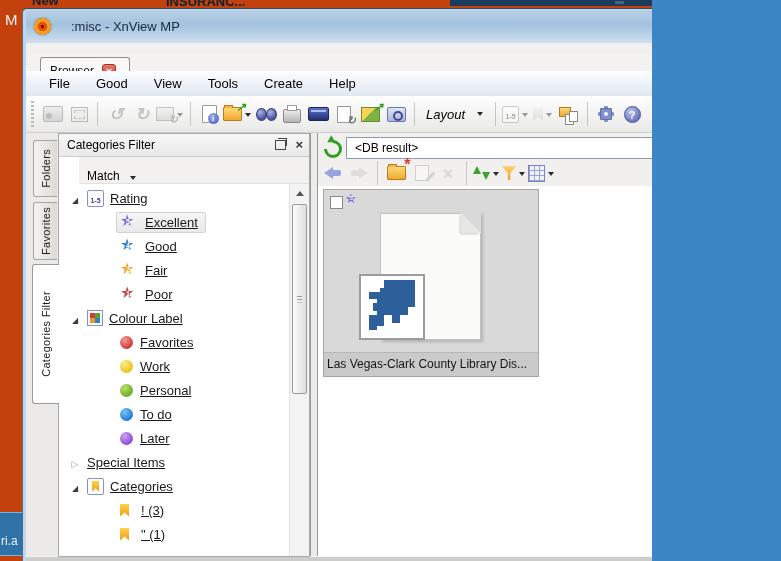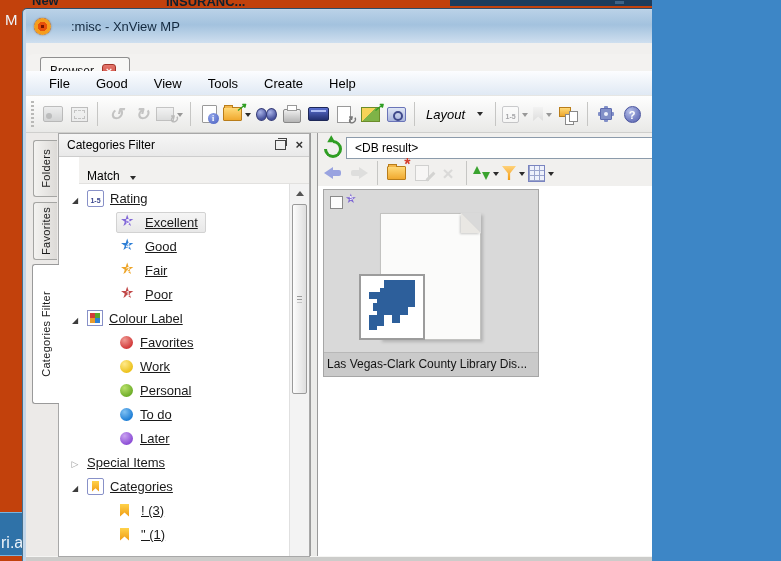--- a/index.html
+++ b/index.html
@@ -5,21 +5,21 @@
   html,body{margin:0;padding:0;background:#3d86c6;}
   #page{position:relative;width:652px;height:561px;overflow:hidden;background:#c2410c;
         font-family:"Liberation Sans",sans-serif;font-size:13px;color:#1a1a1a;}
 
   
   .desk-label{position:absolute;color:#10202e;font-weight:600;font-size:13px;white-space:nowrap;}
   .navy-strip{position:absolute;left:450px;top:0;width:331px;height:6px;background:#1c3c5c;}
   .navy-dash{position:absolute;top:1px;width:9px;height:3px;background:#3f6488;}
   .red-close-blob{position:absolute;left:764px;top:0;width:17px;height:8px;background:#cf3f33;border-radius:0 0 4px 4px;}
   .desk-sel{position:absolute;left:0;top:512px;width:22px;height:42px;background:#2f72a8;border:1px solid #79b4de;border-left:none;}
-  .desk-label-w{position:absolute;color:#eef4fa;font-size:16px;white-space:nowrap;}
+  .desk-label-w{position:absolute;color:#eef4fa;font-size:12px;white-space:nowrap;}
 
   
   .win{position:absolute;left:22px;top:8px;width:759px;height:553px;background:#c2d6ea;
        border-top:1px solid #2c4e6c;border-left:1px solid #46708e;border-radius:5px 0 0 0;}
   .titlebar{position:absolute;left:26px;top:10px;width:755px;height:33px;display:flex;align-items:center;padding-left:8px;gap:20px;box-sizing:border-box;
        background:linear-gradient(#b9d1e7 0%,#a3c2de 45%,#cfdfef 100%);}
   .xn-logo{width:17px;height:17px;border-radius:50%;
        background:radial-gradient(circle,#7a1500 0 14%,#e8500a 15% 38%,#f59d1e 39% 68%,#c85b08 69% 100%);
        box-shadow:0 0 2px rgba(120,60,0,.6);}
   .title-text{font-size:13px;color:#13293f;}

